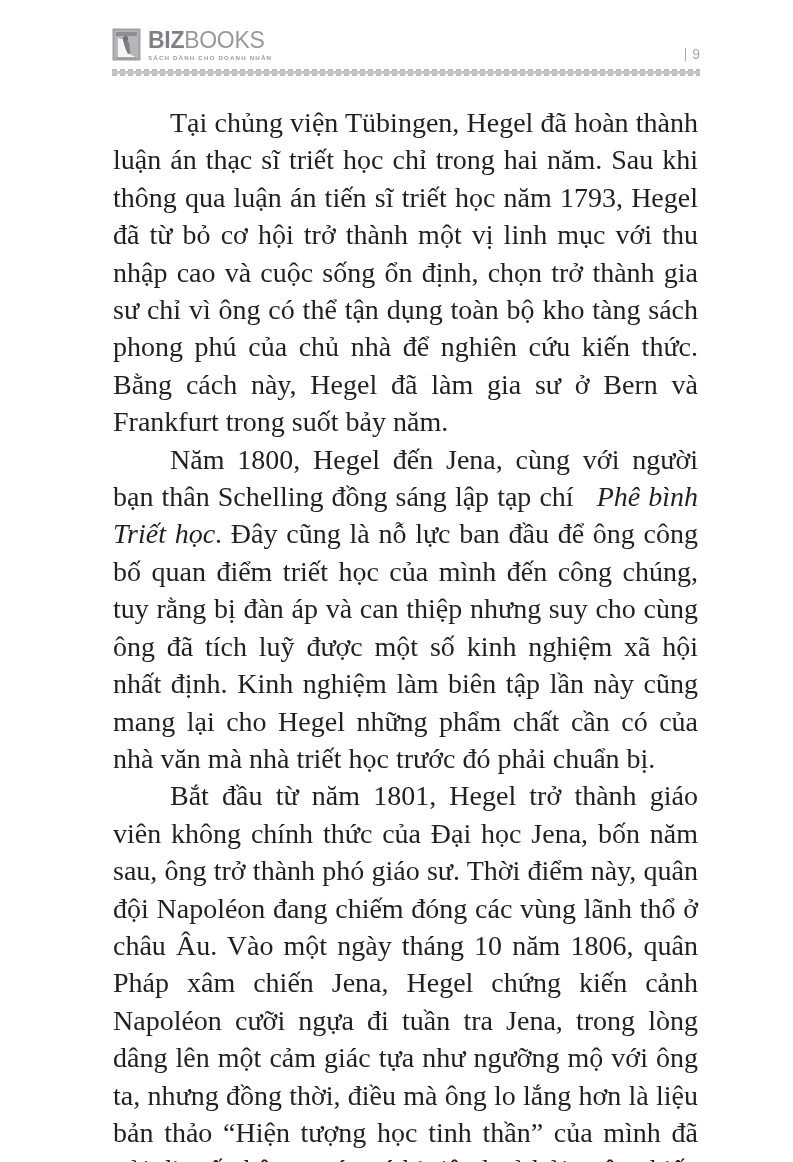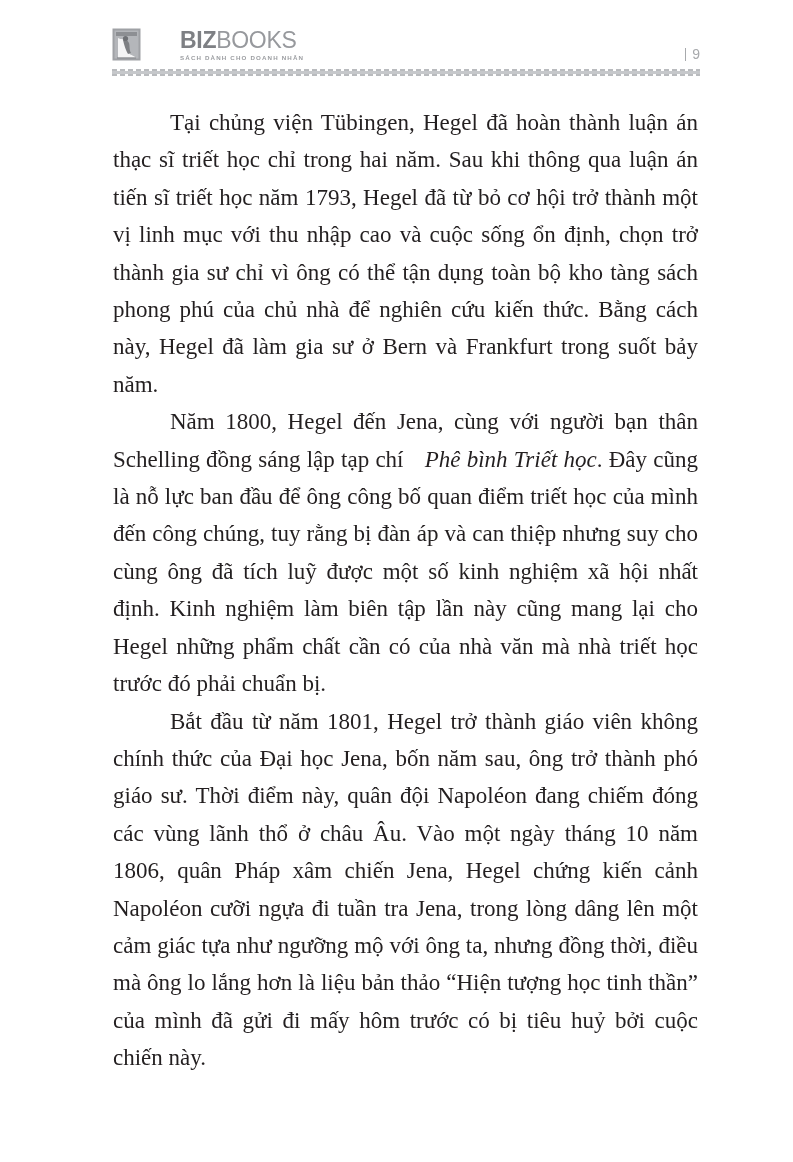--- a/index.html
+++ b/index.html
@@ -30,21 +30,20 @@
     width: 588px;
     height: 52px;
   }
 
   .brand {
     position: absolute;
     left: 0;
     top: 0;
     display: flex;
     align-items: flex-start;
-    gap: 32px;
   }
 
   .brand-mark {
     width: 29px;
     height: 33px;
     flex: 0 0 auto;
     margin-right: 7px;
   }
 
   .brand-text {
@@ -130,21 +129,21 @@
   
   .content {
     position: absolute;
     left: 113px;
     top: 104px;
     width: 585px;
   }
 
   .para {
     margin: 0;
-    font-size: 23px;
+    font-size: 28px;
     line-height: 37.4px;
     text-align: justify;
     text-justify: inter-word;
     text-indent: 57px;
     color: #231f20;
     hyphens: none;
   }
 
   .para + .para {
     margin-top: 0;

